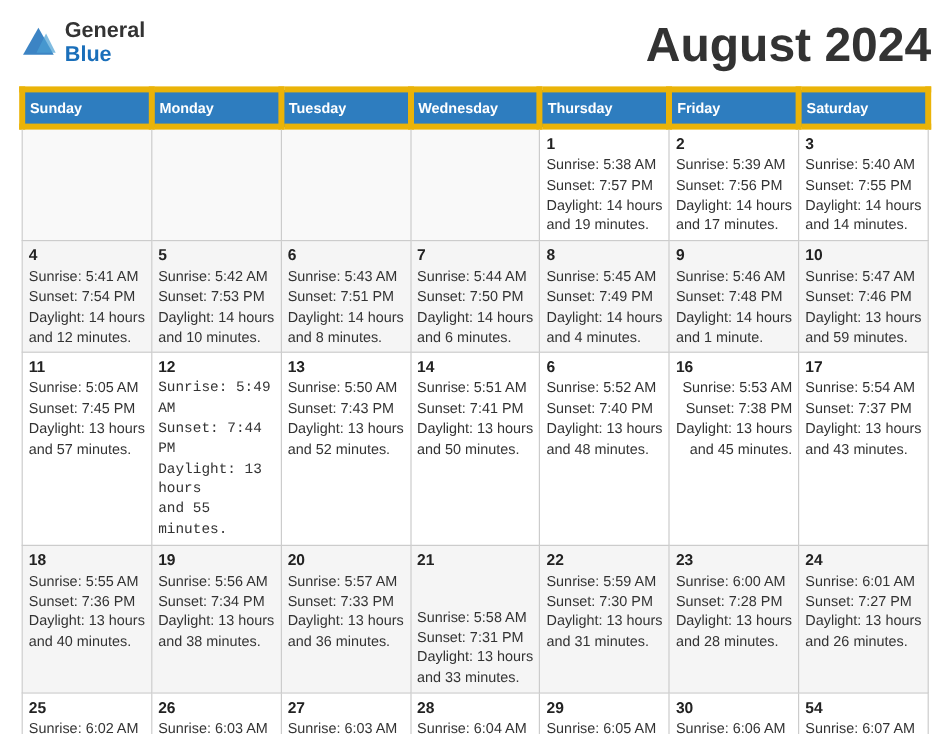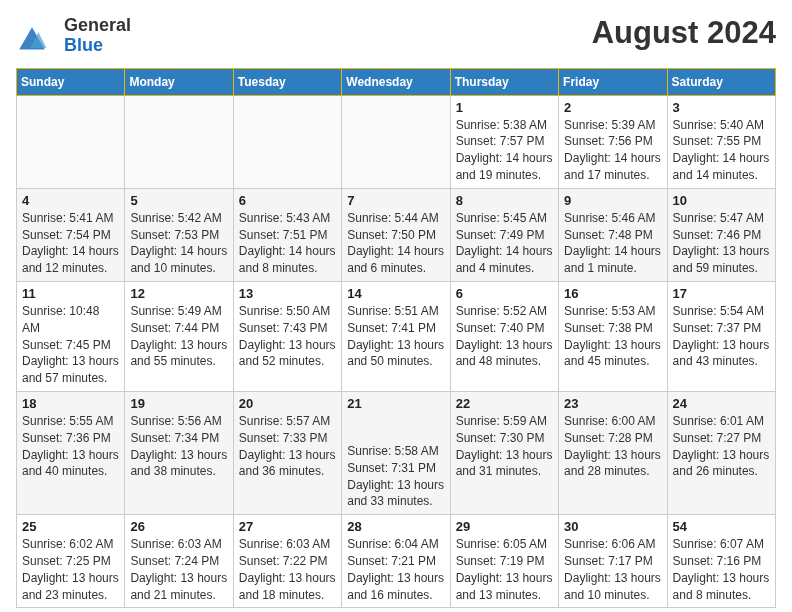--- a/index.html
+++ b/index.html
@@ -11,59 +11,59 @@
       padding: 16px;
     }
     .header {
       display: flex;
       justify-content: space-between;
       align-items: flex-start;
       margin-bottom: 12px;
     }
     .logo {
       display: flex;
-      align-items: flex-end;
-      gap: 16px;
+      align-items: center;
+      gap: 6px;
     }
     .logo-text {
       font-size: 18px;
       font-weight: bold;
       line-height: 1.1;
     }
     .logo-general { color: #333; }
     .logo-blue { color: #1a6fba; margin-top: 24px; }
     .logo-icon {
       width: 32px;
       height: 32px;
     }
     .title-block {
       text-align: right;
     }
     .main-title {
-      font-size: 31px;
+      font-size: 40px;
       font-weight: bold;
       color: #333;
       line-height: 1.1;
     }
     .subtitle {
       font-size: 15px;
       color: #555;
     }
     .calendar {
       width: 100%;
       border-collapse: collapse;
       font-size: 11px;
     }
     .calendar th {
       background-color: #2e7dbf;
       color: #fff;
       padding: 6px 4px;
       text-align: left;
       font-size: 12px;
-      border: 1px solid #eab308;
+      border: 5px solid #eab308;
     }
     .calendar td {
       border: 1px solid #ccc;
       vertical-align: top;
       padding: 4px 5px;
       width: 108px;
       min-height: 80px;
       background: #fff;
     }
     .calendar tr:nth-child(even) td {
@@ -193,28 +193,28 @@
           <div class="day-number">10</div>
           <div class="day-info" style="white-space: pre-line;">Sunrise: 5:47 AM
 Sunset: 7:46 PM
 Daylight: 13 hours
 and 59 minutes.</div>
         </td>
       </tr>
       <tr>
         <td>
           <div class="day-number">11</div>
-          <div class="day-info" style="white-space: pre-line;">Sunrise: 10:48 AM
+          <div class="day-info" style="white-space: pre-line;">Sunrise: 5:05 AM
 Sunset: 7:45 PM
 Daylight: 13 hours
 and 57 minutes.</div>
         </td>
         <td>
           <div class="day-number">12</div>
-          <div class="day-info" style="white-space: pre-line;">Sunrise: 5:49 AM
+          <div class="day-info" style="white-space: pre-line; font-family: Liberation Mono, monospace;">Sunrise: 5:49 AM
 Sunset: 7:44 PM
 Daylight: 13 hours
 and 55 minutes.</div>
         </td>
         <td>
           <div class="day-number">13</div>
           <div class="day-info" style="white-space: pre-line;">Sunrise: 5:50 AM
 Sunset: 7:43 PM
 Daylight: 13 hours
 and 52 minutes.</div>
@@ -228,21 +228,21 @@
         </td>
         <td>
           <div class="day-number">6</div>
           <div class="day-info" style="white-space: pre-line;">Sunrise: 5:52 AM
 Sunset: 7:40 PM
 Daylight: 13 hours
 and 48 minutes.</div>
         </td>
         <td>
           <div class="day-number">16</div>
-          <div class="day-info" style="white-space: pre-line;">Sunrise: 5:53 AM
+          <div class="day-info" style="white-space: pre-line; text-align: right;">Sunrise: 5:53 AM
 Sunset: 7:38 PM
 Daylight: 13 hours
 and 45 minutes.</div>
         </td>
         <td>
           <div class="day-number">17</div>
           <div class="day-info" style="white-space: pre-line;">Sunrise: 5:54 AM
 Sunset: 7:37 PM
 Daylight: 13 hours
 and 43 minutes.</div>

